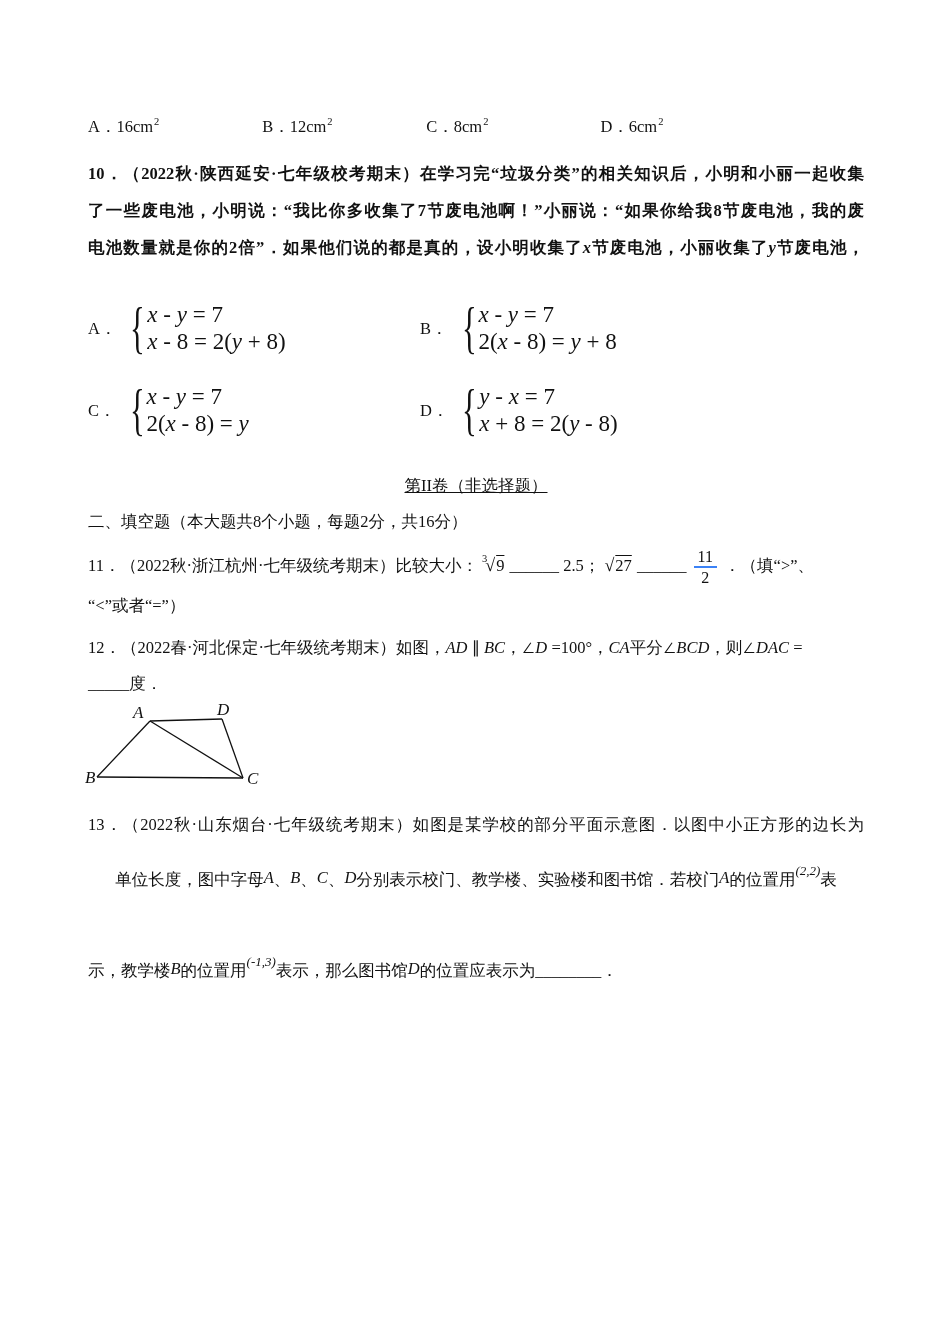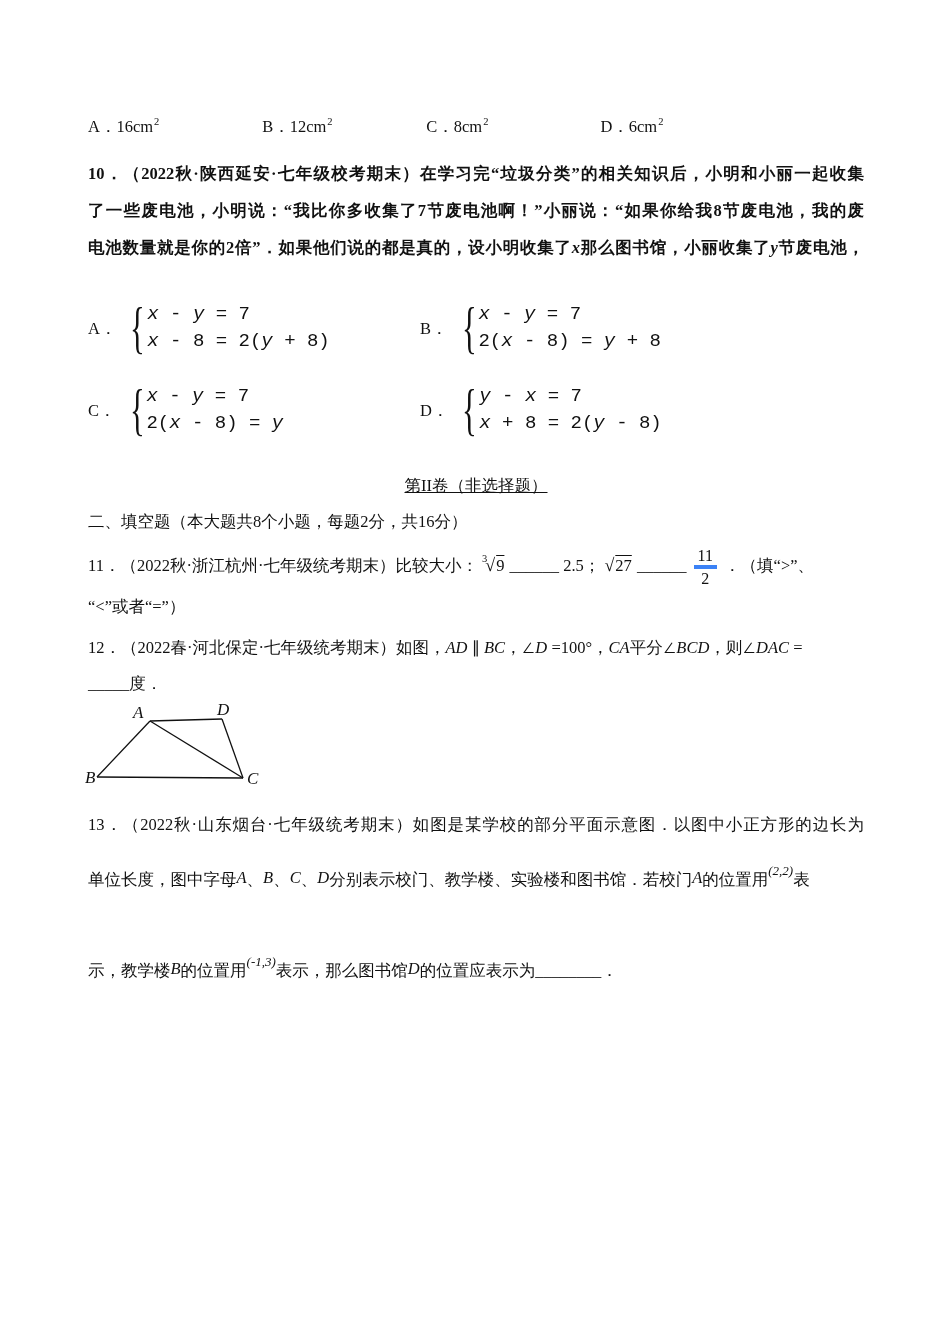--- a/index.html
+++ b/index.html
@@ -14,29 +14,29 @@
   .msym { font-style: normal; }
   sup.sq { font-size: 10.5px; vertical-align: 7px; margin-left: 1px; }
   .optcell { display: inline-block; }
   .w170 { width: 170px; } .w160 { width: 160px; }
   .eqrow { display: flex; align-items: flex-start; }
   .eqopt { display: flex; align-items: center; width: 332px; }
   .eqopt .lbl { margin-right: 8px; }
   .brace { font-size: 56px; line-height: 1; font-weight: 300; display: inline-block;
            transform: scaleX(0.55); transform-origin: 50% 50%; margin-right: -4px; }
   .sys { display: inline-flex; flex-direction: column; justify-content: center; }
-  .eqline { font-size: 19px; line-height: 27px; white-space: nowrap; font-family: Liberation Mono, monospace; }
+  .eqline { font-size: 23px; line-height: 27px; white-space: nowrap; }
   .center { text-align: center; text-decoration: underline; }
   .root { white-space: nowrap; }
   .ridx { font-size: 10.5px; vertical-align: 9px; margin-right: -2px; }
   .rsign { font-size: 18px; }
   .rcand { text-decoration: overline; padding: 0 1px; }
   .frac { display: inline-block; vertical-align: middle; text-align: center;
           line-height: 19px; font-size: 16px; margin: 0 3px; }
-  .fnum { display: block; border-bottom: 4px solid #3b82f6; padding: 0 4px; }
+  .fnum { display: block; border-bottom: 2px solid #3b82f6; padding: 0 4px; }
   .fden { display: block; }
   .mvr { font-style: italic; vertical-align: 2px; }
   .msup { font-style: italic; font-size: 13px; vertical-align: 10px; }
   .line13 { line-height: 30px; }
   svg text { font-family: "Liberation Serif", serif; font-style: italic; font-size: 17px; fill: #111; }
   .footer { position: absolute; left: 0; top: 1243px; width: 950px; text-align: center;
             font-size: 14px; color: #222; }
 </style>
 </head>
 <body>
@@ -46,21 +46,21 @@
   <div class="blk" style="top:108px; line-height:28px;">
     <span class="optcell w170"><span>A．16cm</span><sup class="sq">2</sup></span>
     <span class="optcell w160"><span>B．12cm</span><sup class="sq">2</sup></span>
     <span class="optcell w170"><span>C．8cm</span><sup class="sq">2</sup></span>
     <span class="optcell"><span>D．6cm</span><sup class="sq">2</sup></span>
   </div>
 
   <div class="blk" style="top:155px;font-weight:bold;">
     <div class="just">10．（2022秋·陕西延安·七年级校考期末）在学习完“垃圾分类”的相关知识后，小明和小丽一起收集</div>
     <div class="just">了一些废电池，小明说：“我比你多收集了7节废电池啊！”小丽说：“如果你给我8节废电池，我的废</div>
-    <div class="just"><span>电池数量就是你的2倍”．如果他们说的都是真的，设小明收集了</span><span class="mv">x</span><span>那么图书馆，小丽收集了</span><span class="mv">y</span><span>节废电池，</span></div>
+    <div class="just"><span>电池数量就是你的2倍”．如果他们说的都是真的，设小明收集了</span><span class="mv">x</span><span>节废电池，小丽收集了</span><span class="mv">y</span><span>节废电池，</span></div>
   </div>
 
   <div class="blk" style="top:300px;">
     <div class="eqrow">
       <div class="eqopt">
         <span class="lbl">A．</span>
         <span class="brace">{</span>
         <span class="sys">
           <span class="eqline"><span class="mv">x</span><span> - </span><span class="mv">y</span><span> = 7</span></span>
           <span class="eqline"><span class="mv">x</span><span> - 8 = 2(</span><span class="mv">y</span><span> + 8)</span></span>
@@ -130,21 +130,21 @@
       </g>
       <text x="48" y="16">A</text>
       <text x="132" y="13">D</text>
       <text x="0" y="81">B</text>
       <text x="162" y="82">C</text>
     </svg>
   </div>
 
   <div class="blk" style="top:810px;">
     <div class="line13 just">13．（2022秋·山东烟台·七年级统考期末）如图是某学校的部分平面示意图．以图中小正方形的边长为</div>
-    <div class="line13" style="margin-top:16px;">
+    <div class="line13" style="margin-top:16px;text-align:center;">
       <span>单位长度，图中字母</span><span class="mvr">A</span><span>、</span><span class="mvr">B</span><span>、</span><span class="mvr">C</span><span>、</span><span class="mvr">D</span><span>分别表示校门、教学楼、实验楼和图书馆．若校门</span><span class="mvr">A</span><span>的位置用</span><span class="msup">(2,2)</span><span>表</span>
     </div>
     <div class="line13" style="margin-top:52px;">
       <span>示，教学楼</span><span class="mvr">B</span><span>的位置用</span><span class="msup">(-1,3)</span><span>表示，那么图书馆</span><span class="mvr">D</span><span>的位置应表示为________．</span>
     </div>
   </div>
 
   <div style="position:absolute; left:95px; top:995px;">
     <svg width="226" height="172" viewBox="0 0 226 172">
       <g stroke="#333" stroke-width="1" stroke-dasharray="3,3">

